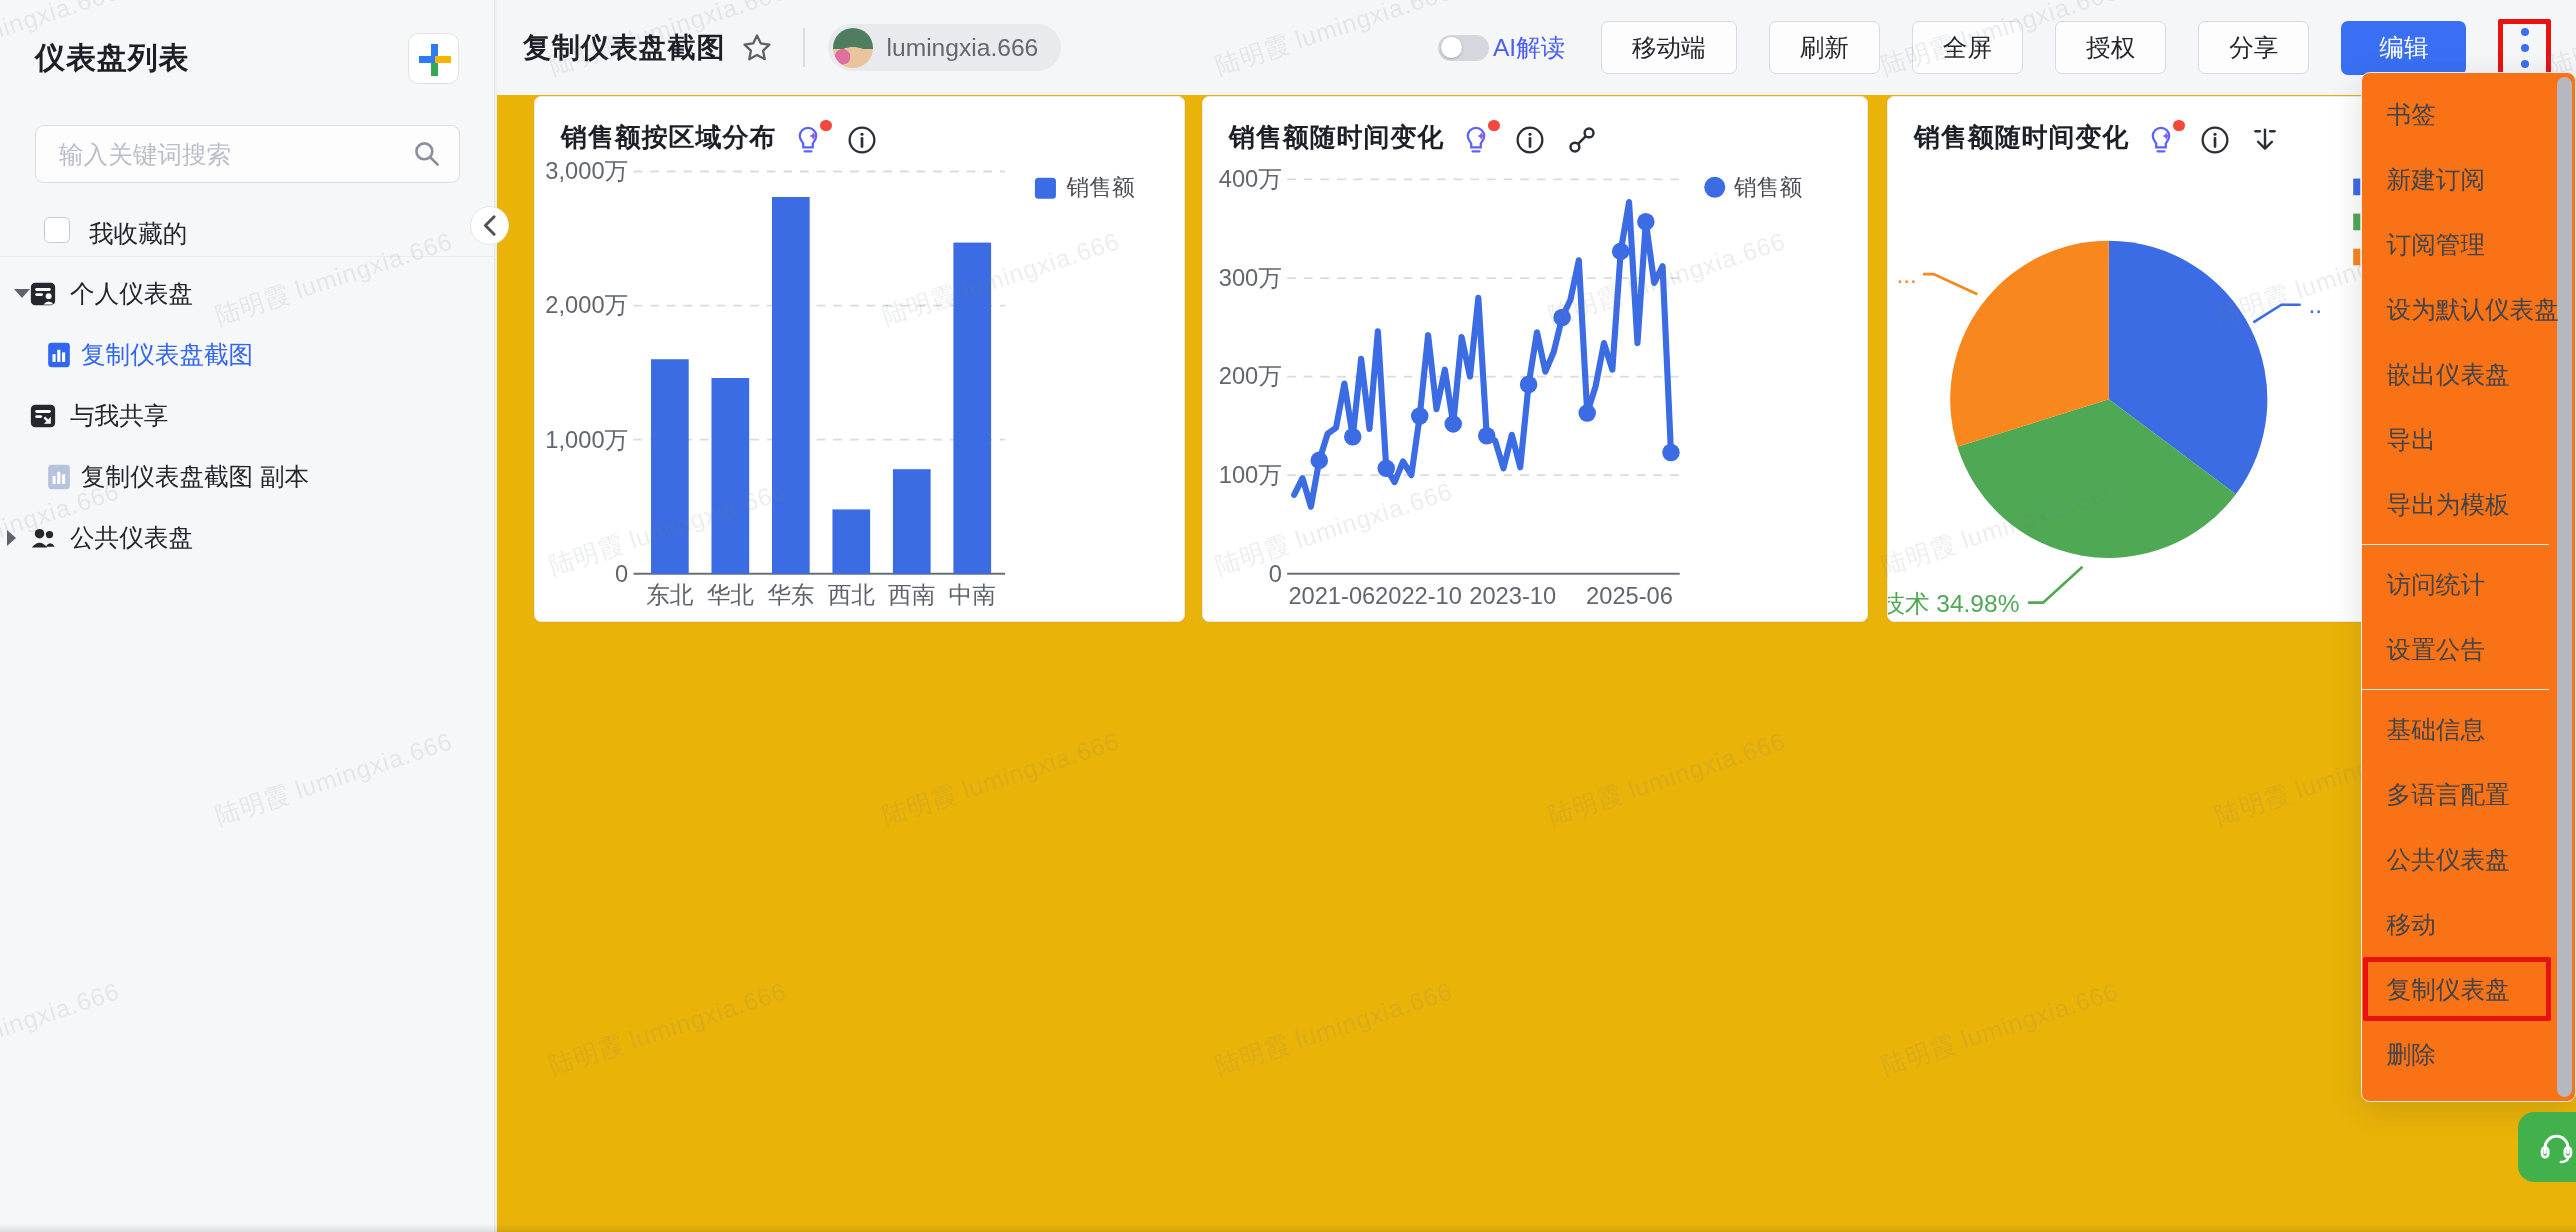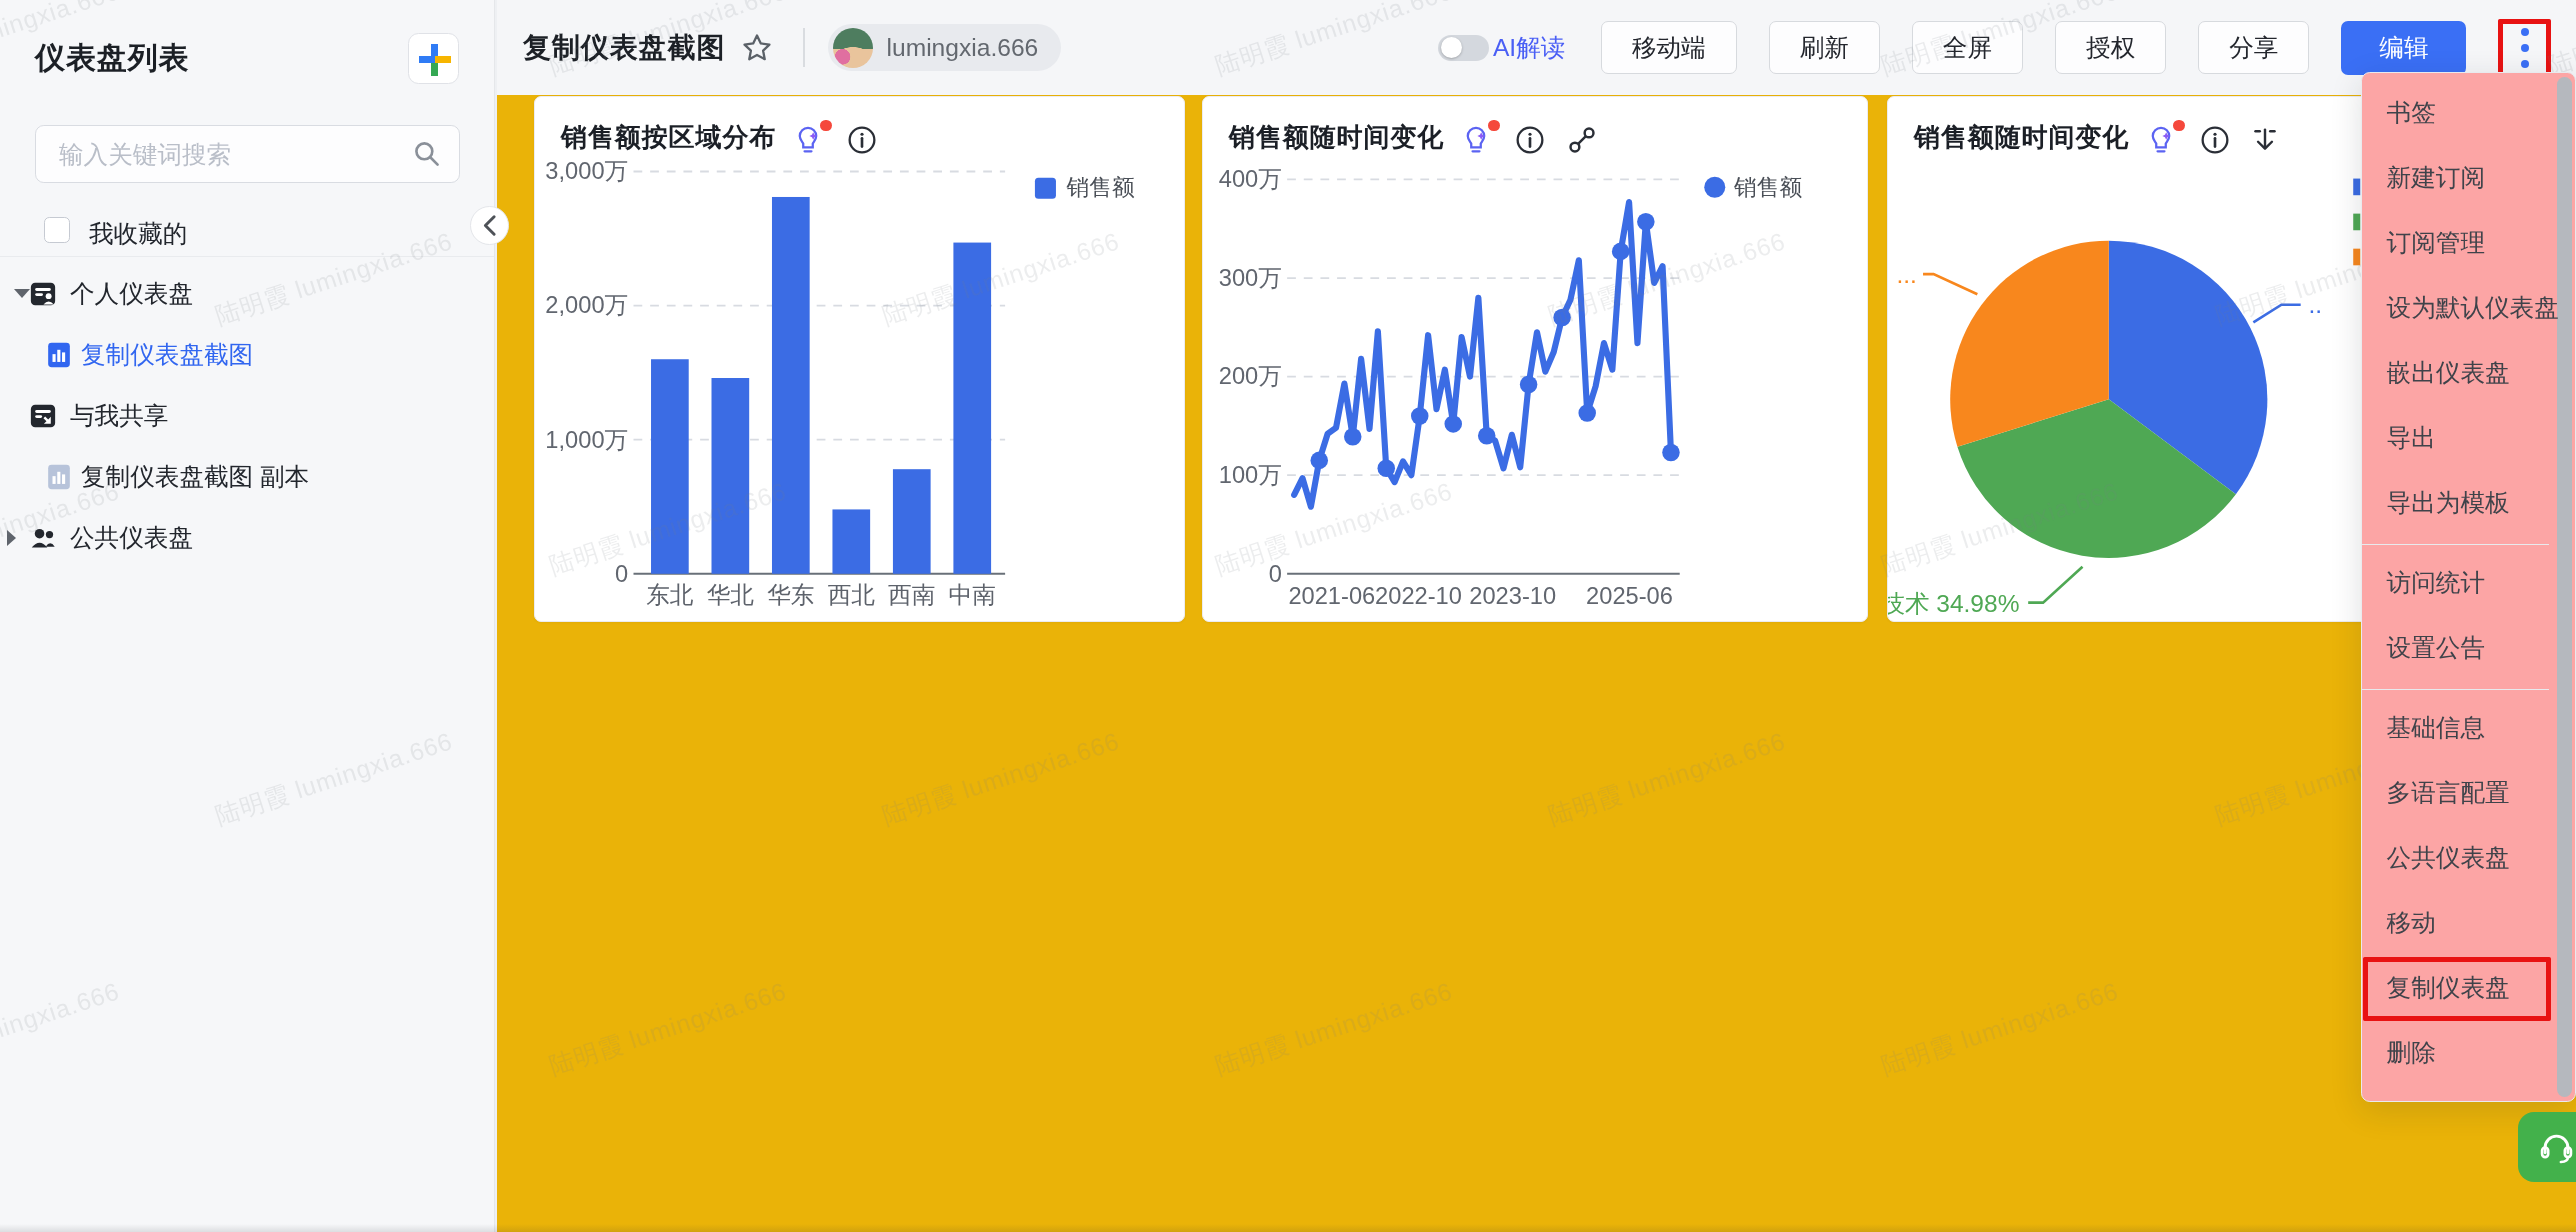--- a/index.html
+++ b/index.html
@@ -78,23 +78,23 @@
   .card2{ left:705px; width:666px;}
   .card3{ left:1390px;width:665px;}
   .card-header{ position:absolute; left:26px; top:21px; height:39px; display:flex; align-items:center;
     gap:19px; z-index:3;}
   .card-title{ font-size:26px; font-weight:bold; color:#1b1f26; letter-spacing:0.9px;}
   .hdr-icon{ position:relative; width:33px; height:35px; cursor:pointer; flex:0 0 auto;}
   .hdr-icon svg{ position:absolute; left:0; bottom:0;}
   .ai-dot{ position:absolute; right:-3.5px; top:0; width:11.4px; height:11.4px; border-radius:50%; background:#f5483b;}
   .chart-svg{ position:absolute; left:0; top:0; z-index:1;}
   
-  .menu{ position:absolute; left:2361px; top:72px; width:215px; background:#fca5a5;
+  .menu{ position:absolute; left:2361px; top:72px; width:215px; background:#f97316;
     border:0.9px solid #e9eaee; border-radius:8.8px; box-shadow:0 8.8px 32px rgba(31,35,41,.14);
-    padding:8.8px 26px 14px 0; z-index:60;font-family:Liberation Mono, monospace;}
+    padding:8.8px 26px 14px 0; z-index:60;}
   .menu-item{ position:relative; height:65px; line-height:65px; padding-left:24.6px;
     font-size:24.6px; color:#3f434a; cursor:pointer; white-space:nowrap;}
   .menu-item.highlighted::after{ content:""; position:absolute; left:0.9px; right:-1.8px; top:0.9px; bottom:0.9px;
     border:5.3px solid #e81212; border-radius:1.8px;}
   .menu-divider{ height:0.9px; background:#e8eaed; margin:7px 0;}
   .menu-scrollbar{ position:absolute; right:3.5px; top:3.5px; width:15px; height:calc(100% - 7px);
     background:#b5b8be; border-radius:8px;}
   
   .help-fab{ position:absolute; left:2518px; top:1112px; width:77px; height:70px; background:#43b14b;
     border:none; border-radius:16px; z-index:80; display:flex; align-items:center; justify-content:center; cursor:pointer;}

